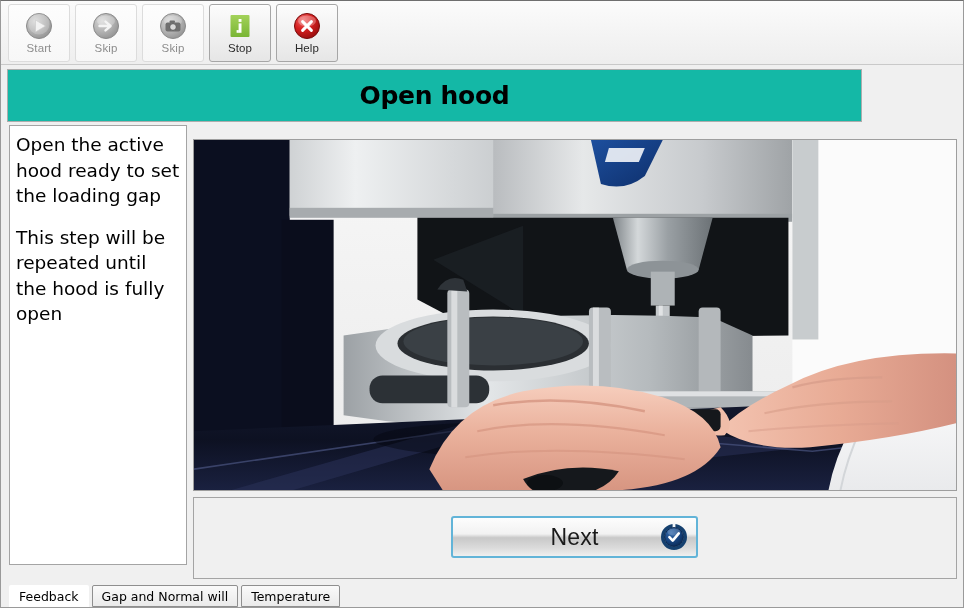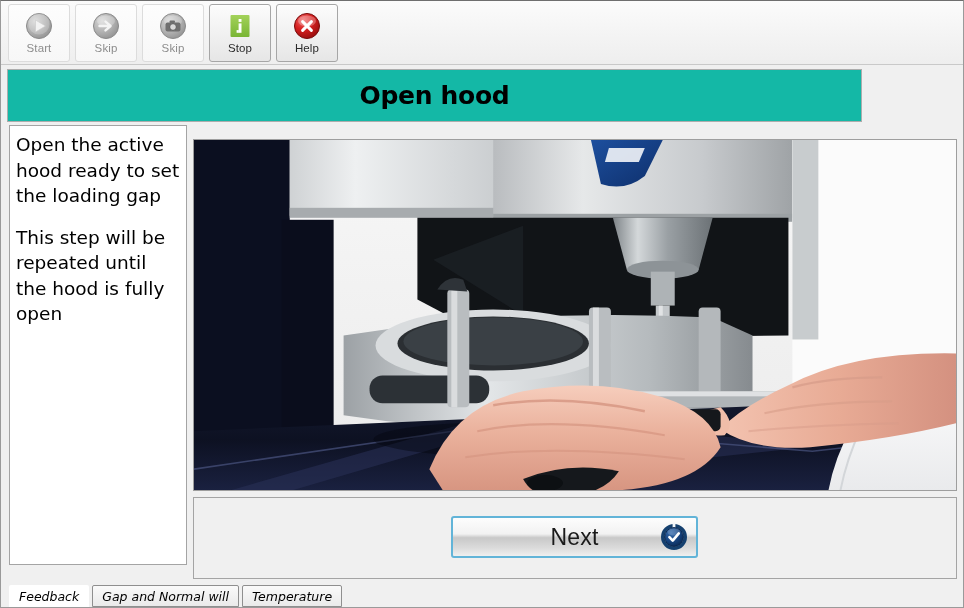--- a/index.html
+++ b/index.html
@@ -146,21 +146,20 @@
   
   #tabstrip {
     position: absolute;
     left: 0; bottom: 0;
     width: 962px; height: 26px;
     background: #f0f0f0;
     display: flex;
     align-items: flex-end;
     padding-left: 8px;
     gap: 3px;
-    font-style: italic;
   }
   .tab {
     height: 22px;
     padding: 0 9px;
     display: flex; align-items: center;
     font-size: 12.5px;
     color: #000000;
     cursor: pointer;
     border-top-left-radius: 2px;
     border-top-right-radius: 2px;

